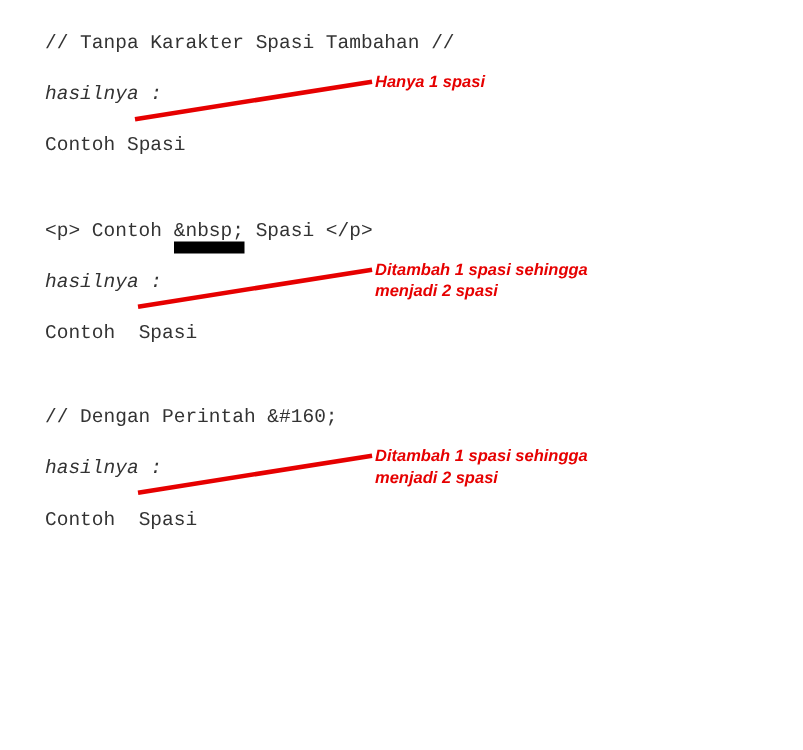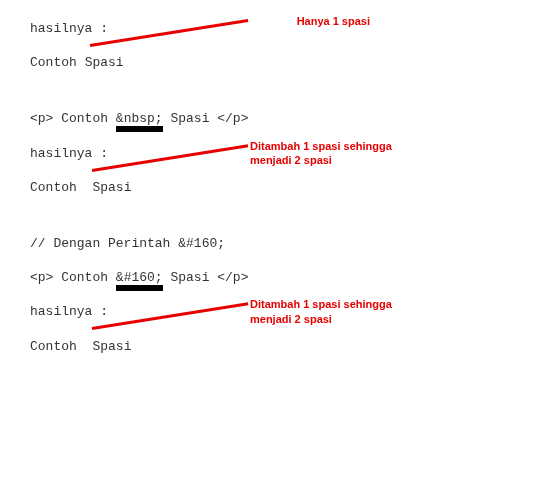--- a/index.html
+++ b/index.html
@@ -34,39 +34,41 @@
     }
     .annotation {
       position: absolute;
       color: #e60000;
       font-family: Arial, sans-serif;
       font-size: 11px;
       font-weight: bold;
       line-height: 1.3;
     }
     .underline {
-      border-bottom: 6px solid #000000;
+      border-bottom: 8px solid #000000;
     }
     .arrow-line {
       position: absolute;
       height: 3px;
       background: #e60000;
       transform-origin: left center;
     }
     .rel-wrap {
       position: relative;
+      font-style: italic;
     }
   </style>
 </head>
 <body>
 
 <div class="block">
+  <div class="comment">// Tanpa Karakter Spasi Tambahan //</div>
   <div class="rel-wrap">
     <div class="result-label">hasilnya :</div>
-    <div class="annotation" style="left:220px; top:-6px; width:120px;text-align:right;">Hanya 1 spasi</div>
+    <div class="annotation" style="left:220px; top:-6px; width:120px;">Hanya 1 spasi</div>
     <div class="arrow-line" style="left:60px; top:24px; width:160px; transform:rotate(-9deg);"></div>
   </div>
   <div class="result-output">
     <span>Contoh</span><span style="white-space:pre;"> </span><span>Spasi</span>
   </div>
 </div>
 
 <div class="block">
   <div class="code-line">
     <span>&lt;p&gt; Contoh </span><span class="underline">&amp;nbsp;</span><span> Spasi &lt;/p&gt;</span>
@@ -76,23 +78,20 @@
     <div class="annotation" style="left:220px; top:-6px; width:170px;">Ditambah 1 spasi sehingga menjadi 2 spasi</div>
     <div class="arrow-line" style="left:62px; top:24px; width:158px; transform:rotate(-9deg);"></div>
   </div>
   <div class="result-output">
     <span>Contoh</span><span style="white-space:pre;">  </span><span>Spasi</span>
   </div>
 </div>
 
 <div class="block">
   <div class="comment">// Dengan Perintah &amp;#160;</div>
-  <div class="code-line">
-    <span>&lt;p&gt; Contoh </span><span class="underline">&amp;#160;</span><span> Spasi &lt;/p&gt;</span>
-  </div>
   <div class="rel-wrap">
     <div class="result-label">hasilnya :</div>
     <div class="annotation" style="left:220px; top:-6px; width:170px;">Ditambah 1 spasi sehingga menjadi 2 spasi</div>
     <div class="arrow-line" style="left:62px; top:24px; width:158px; transform:rotate(-9deg);"></div>
   </div>
   <div class="result-output">
     <span>Contoh</span><span style="white-space:pre;">  </span><span>Spasi</span>
   </div>
 </div>
 

